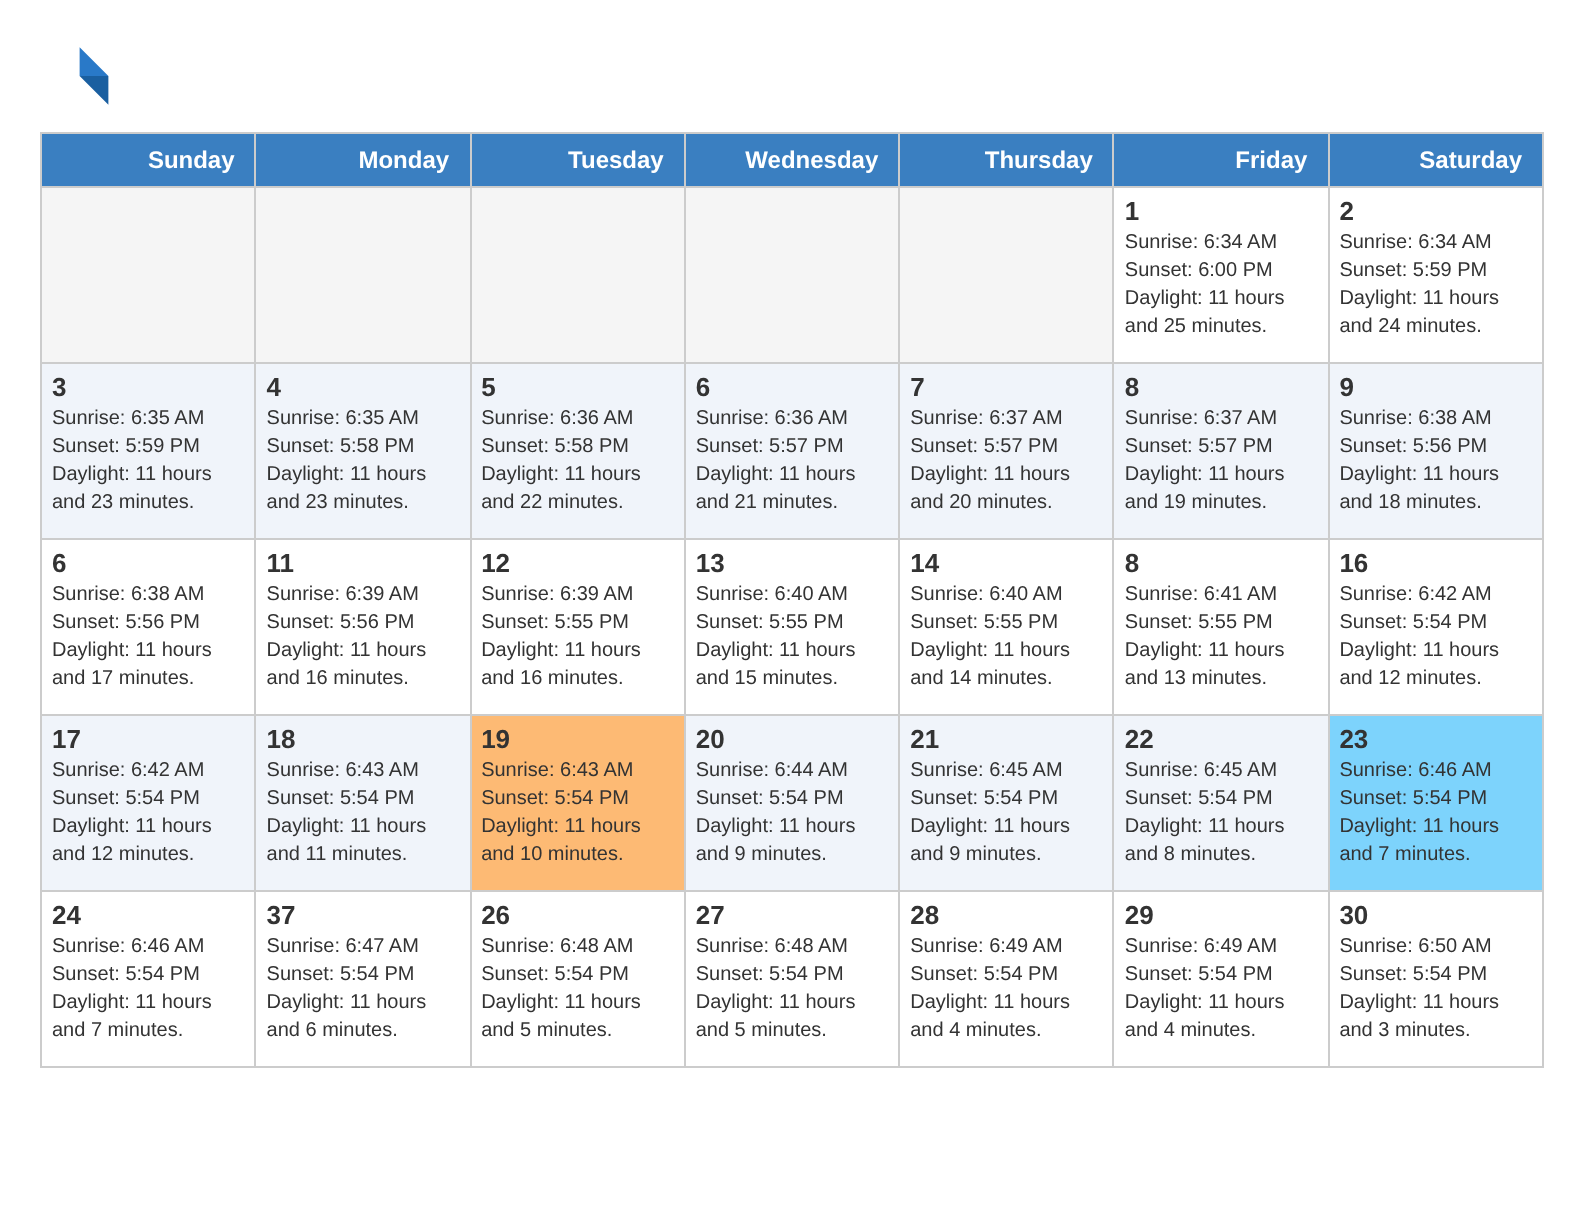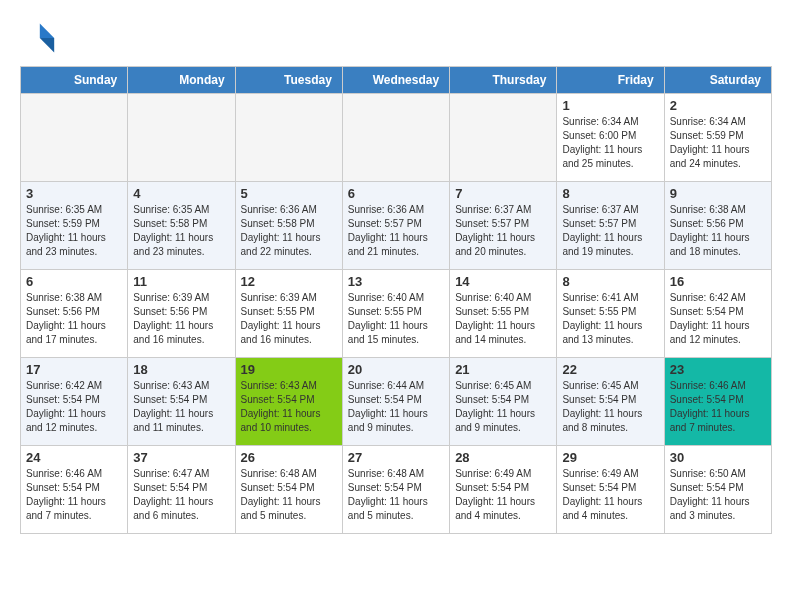--- a/index.html
+++ b/index.html
@@ -200,37 +200,37 @@
       </tr>
       <tr>
         <td style="background: rgb(240, 244, 250);">
           <span class="day-number">17</span>
           <div class="day-info">Sunrise: 6:42 AM<br>Sunset: 5:54 PM<br>Daylight: 11 hours and 12 minutes.</div>
         </td>
         <td style="background: rgb(240, 244, 250);">
           <span class="day-number">18</span>
           <div class="day-info">Sunrise: 6:43 AM<br>Sunset: 5:54 PM<br>Daylight: 11 hours and 11 minutes.</div>
         </td>
-        <td style="background: #84cc16;">
+        <td style="background: #fdba74;">
           <span class="day-number">19</span>
           <div class="day-info">Sunrise: 6:43 AM<br>Sunset: 5:54 PM<br>Daylight: 11 hours and 10 minutes.</div>
         </td>
         <td style="background: rgb(240, 244, 250); margin-left: 40px;">
           <span class="day-number">20</span>
           <div class="day-info">Sunrise: 6:44 AM<br>Sunset: 5:54 PM<br>Daylight: 11 hours and 9 minutes.</div>
         </td>
         <td style="background: rgb(240, 244, 250);">
           <span class="day-number">21</span>
           <div class="day-info">Sunrise: 6:45 AM<br>Sunset: 5:54 PM<br>Daylight: 11 hours and 9 minutes.</div>
         </td>
         <td style="background: rgb(240, 244, 250);">
           <span class="day-number">22</span>
           <div class="day-info">Sunrise: 6:45 AM<br>Sunset: 5:54 PM<br>Daylight: 11 hours and 8 minutes.</div>
         </td>
-        <td style="background: #14b8a6;">
+        <td style="background: #7dd3fc;">
           <span class="day-number">23</span>
           <div class="day-info">Sunrise: 6:46 AM<br>Sunset: 5:54 PM<br>Daylight: 11 hours and 7 minutes.</div>
         </td>
       </tr>
       <tr>
         <td>
           <span class="day-number">24</span>
           <div class="day-info">Sunrise: 6:46 AM<br>Sunset: 5:54 PM<br>Daylight: 11 hours and 7 minutes.</div>
         </td>
         <td>

